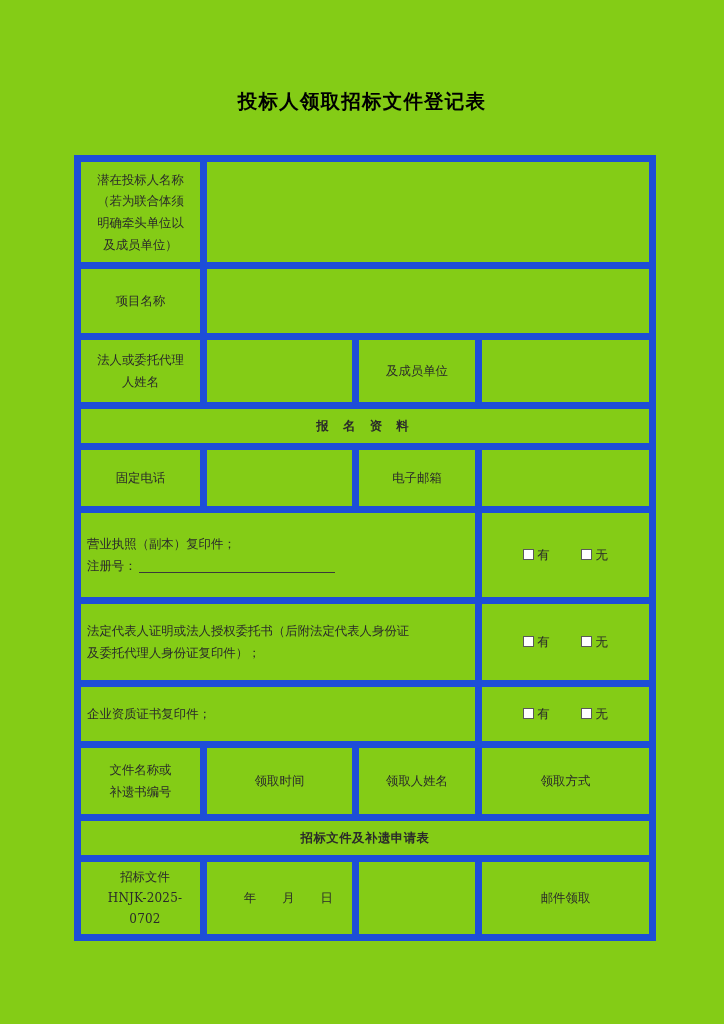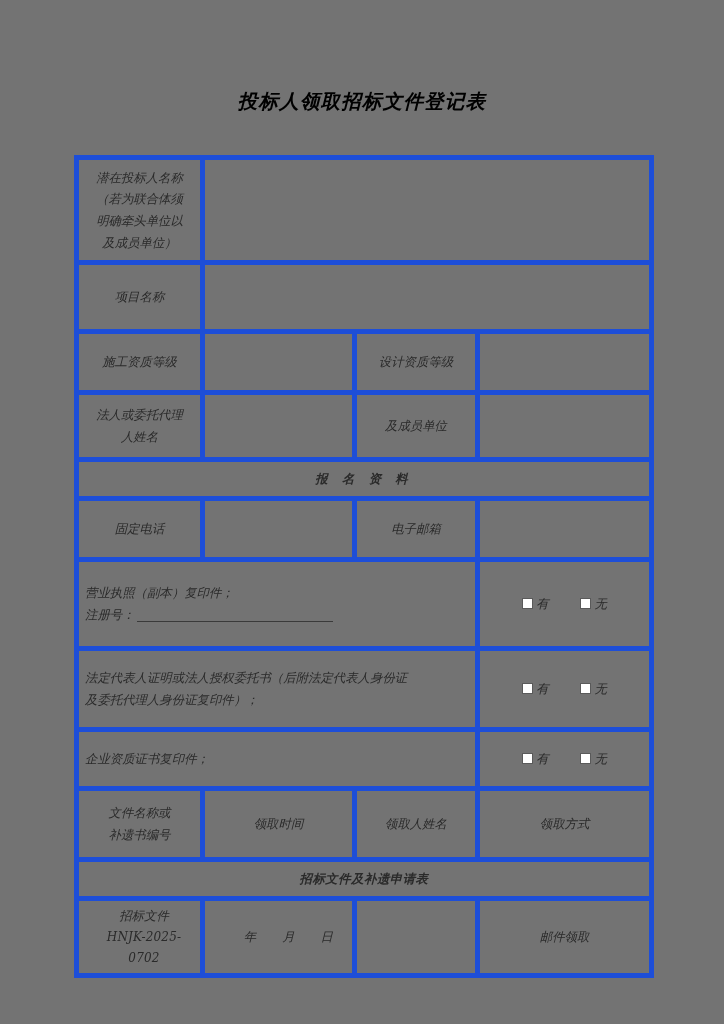--- a/index.html
+++ b/index.html
@@ -12,22 +12,21 @@
     height: 1024px;
     position: relative;
     font-family: "DejaVu Serif", "Liberation Serif", serif;
     color: #1a1a1a;
     overflow: hidden;
   }
 
   .page {
     position: absolute;
     inset: 0;
-    background: #737373;
-    font-style: italic;
+    background: #84cc16;
   }
 
   .doc-title {
     position: absolute;
     top: 88px;
     left: 0;
     width: 724px;
     text-align: center;
     font-size: 19.5px;
     font-weight: bold;
@@ -39,21 +38,21 @@
   table.form-table {
     position: absolute;
     left: 74px;
     top: 155px;
     width: 575px;
     border-collapse: collapse;
     table-layout: fixed;
   }
 
   table.form-table td {
-    border: 5px solid #1d4ed8;
+    border: 7px solid #1d4ed8;
     font-size: 12.4px;
     color: #2a2a2a;
     padding: 4px 6px;
     vertical-align: middle;
     line-height: 1.75;
     font-family: "DejaVu Serif", "Liberation Serif", serif;
   }
 
   .c-label {
     text-align: center;
@@ -149,26 +148,20 @@
           <div>及成员单位）</div>
         </td>
         <td class="c-blank" colspan="3"></td>
       </tr>
 
       <tr>
         <td class="c-label" style="height:56px;">项目名称</td>
         <td class="c-blank" colspan="3"></td>
       </tr>
 
-      <tr>
-        <td class="c-label" style="height:48px;">施工资质等级</td>
-        <td class="c-blank"></td>
-        <td class="c-label">设计资质等级</td>
-        <td class="c-blank"></td>
-      </tr>
 
       <tr>
         <td class="c-label two-line" style="height:54px;">
           <div>法人或委托代理</div>
           <div>人姓名</div>
         </td>
         <td class="c-blank"></td>
         <td class="c-label">及成员单位</td>
         <td class="c-blank"></td>
       </tr>

